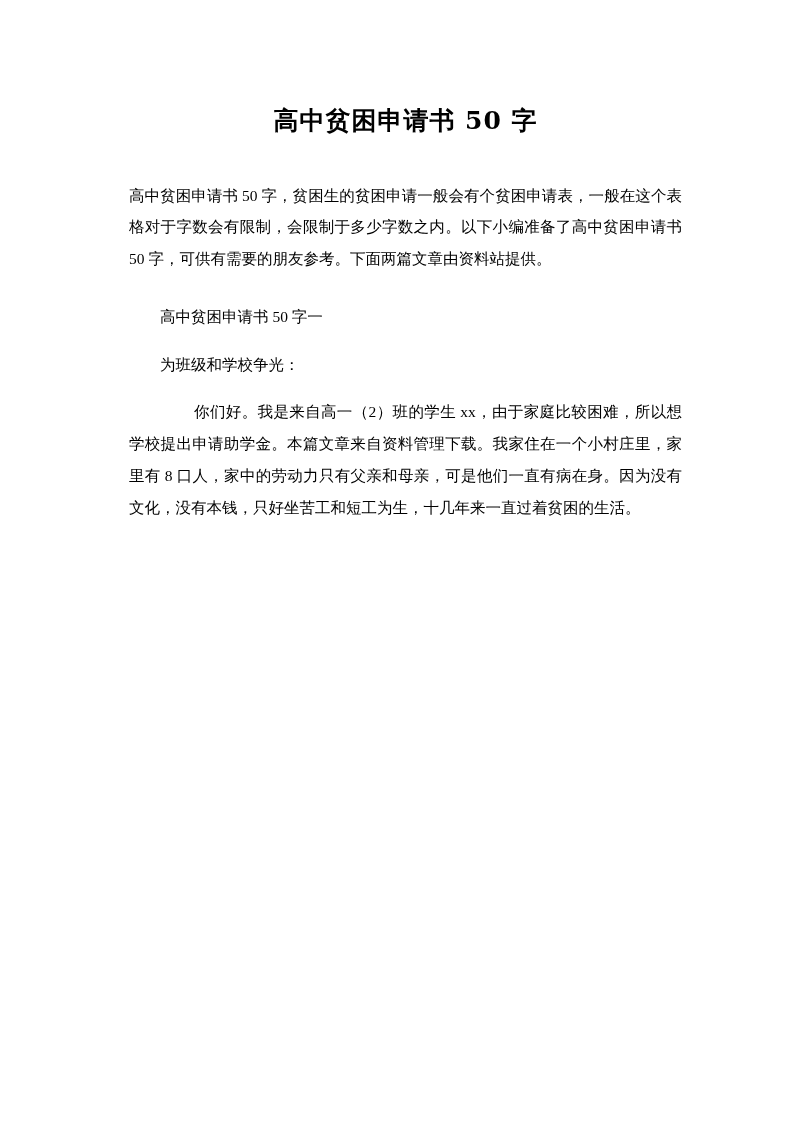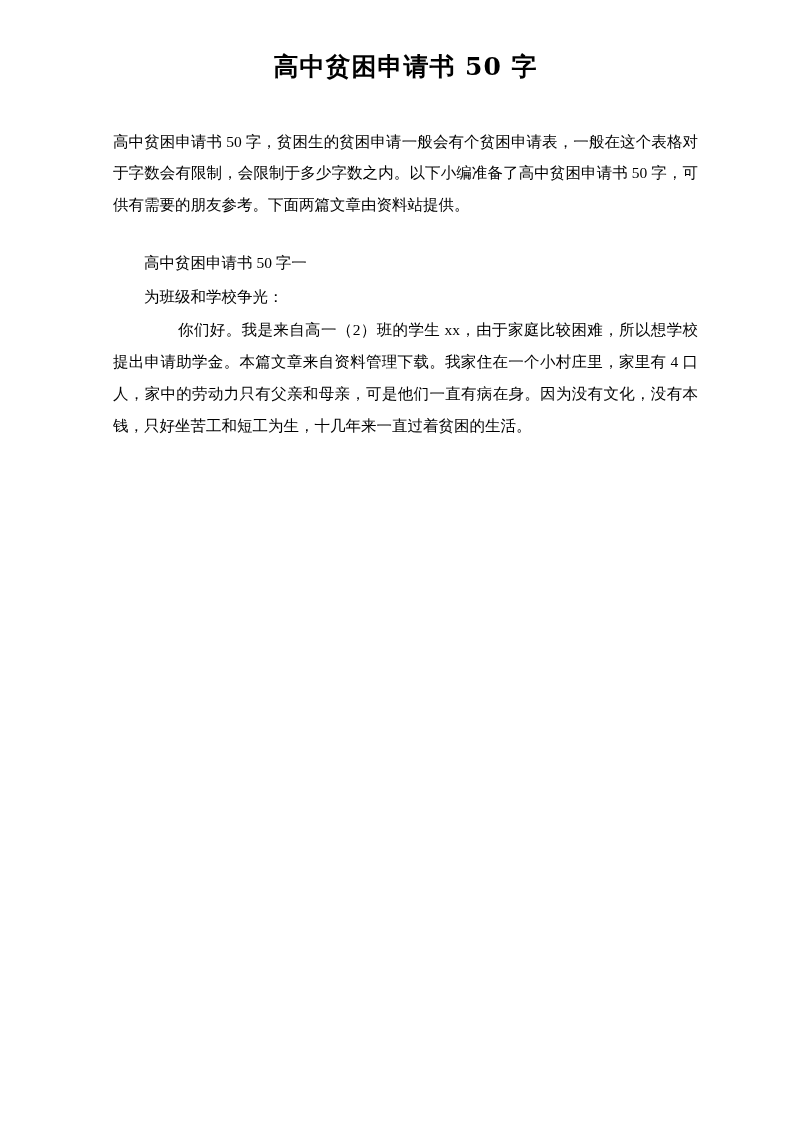--- a/index.html
+++ b/index.html
@@ -11,34 +11,34 @@
     width: 794px;
     height: 1123px;
     font-family: "Liberation Serif", "DejaVu Serif", serif;
     color: #000000;
     overflow: hidden;
   }
   .page {
     box-sizing: border-box;
     width: 794px;
     height: 1123px;
-    padding: 48px 96px 96px 113px;
+    padding: 102px 96px 96px 113px;
     background: #ffffff;
   }
   .doc-title {
     font-family: "DejaVu Serif", "Liberation Serif", serif;
     font-weight: bold;
     font-size: 25px;
     text-align: center;
     letter-spacing: 1px;
     margin: 0 0 40px 0;
     line-height: 1.5;
   }
   p {
-    margin: 0;
+    margin: 16px;
     font-size: 15.5px;
     line-height: 2.05;
     text-align: justify;
     text-justify: inter-ideograph;
   }
   .lead {
     margin-bottom: 26px;
   }
   .sub-head {
     text-indent: 2em;
@@ -61,17 +61,17 @@
 <div class="page">
 
   <div class="doc-title">高中贫困申请书 50 字</div>
 
   <p class="lead">高中贫困申请书 50 字，贫困生的贫困申请一般会有个贫困申请表，一般在这个表格对于字数会有限制，会限制于多少字数之内。以下小编准备了高中贫困申请书 50 字，可供有需要的朋友参考。下面两篇文章由资料站提供。</p>
 
   <p class="sub-head">高中贫困申请书 50 字一</p>
 
   <p class="salutation">为班级和学校争光：</p>
 
-  <p class="body-para first-body">你们好。我是来自高一（2）班的学生 xx，由于家庭比较困难，所以想学校提出申请助学金。本篇文章来自资料管理下载。我家住在一个小村庄里，家里有 4 口人，家中的劳动力只有父亲和母亲，可是他们一直有病在身。因为没有文化，没有本钱，只好坐苦工和短工为生，十几年来一直过着贫困的生活。</p>
+  <p class="body-para first-body">你们好。我是来自高一（2）班的学生 xx，由于家庭比较困难，所以想学校提出申请助学金。本篇文章来自资料管理下载。我家住在一个小村庄里，家里有 8 口人，家中的劳动力只有父亲和母亲，可是他们一直有病在身。因为没有文化，没有本钱，只好坐苦工和短工为生，十几年来一直过着贫困的生活。</p>
 
 
 
 </div>
 
 </body></html>

